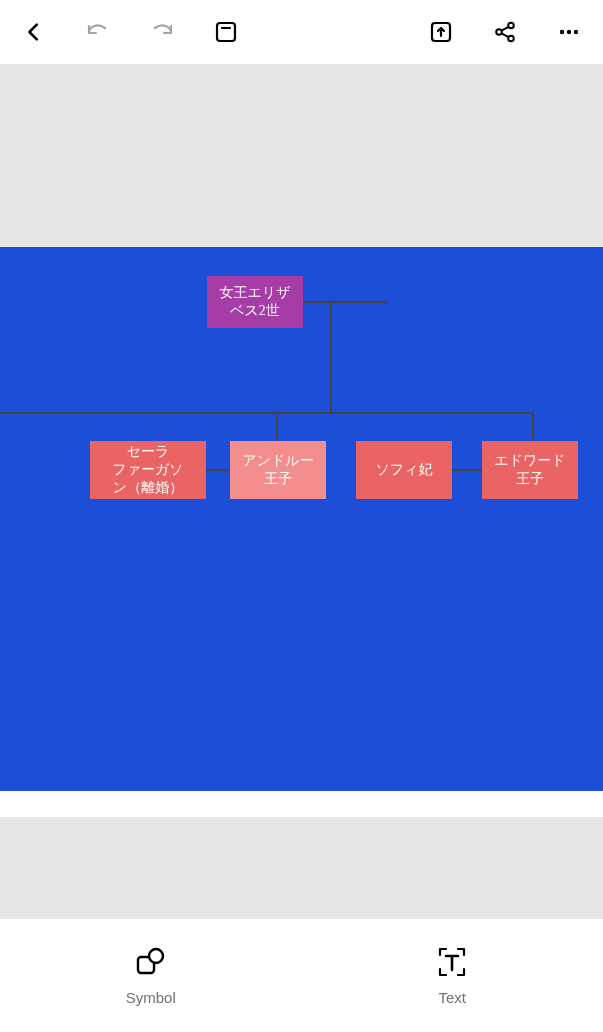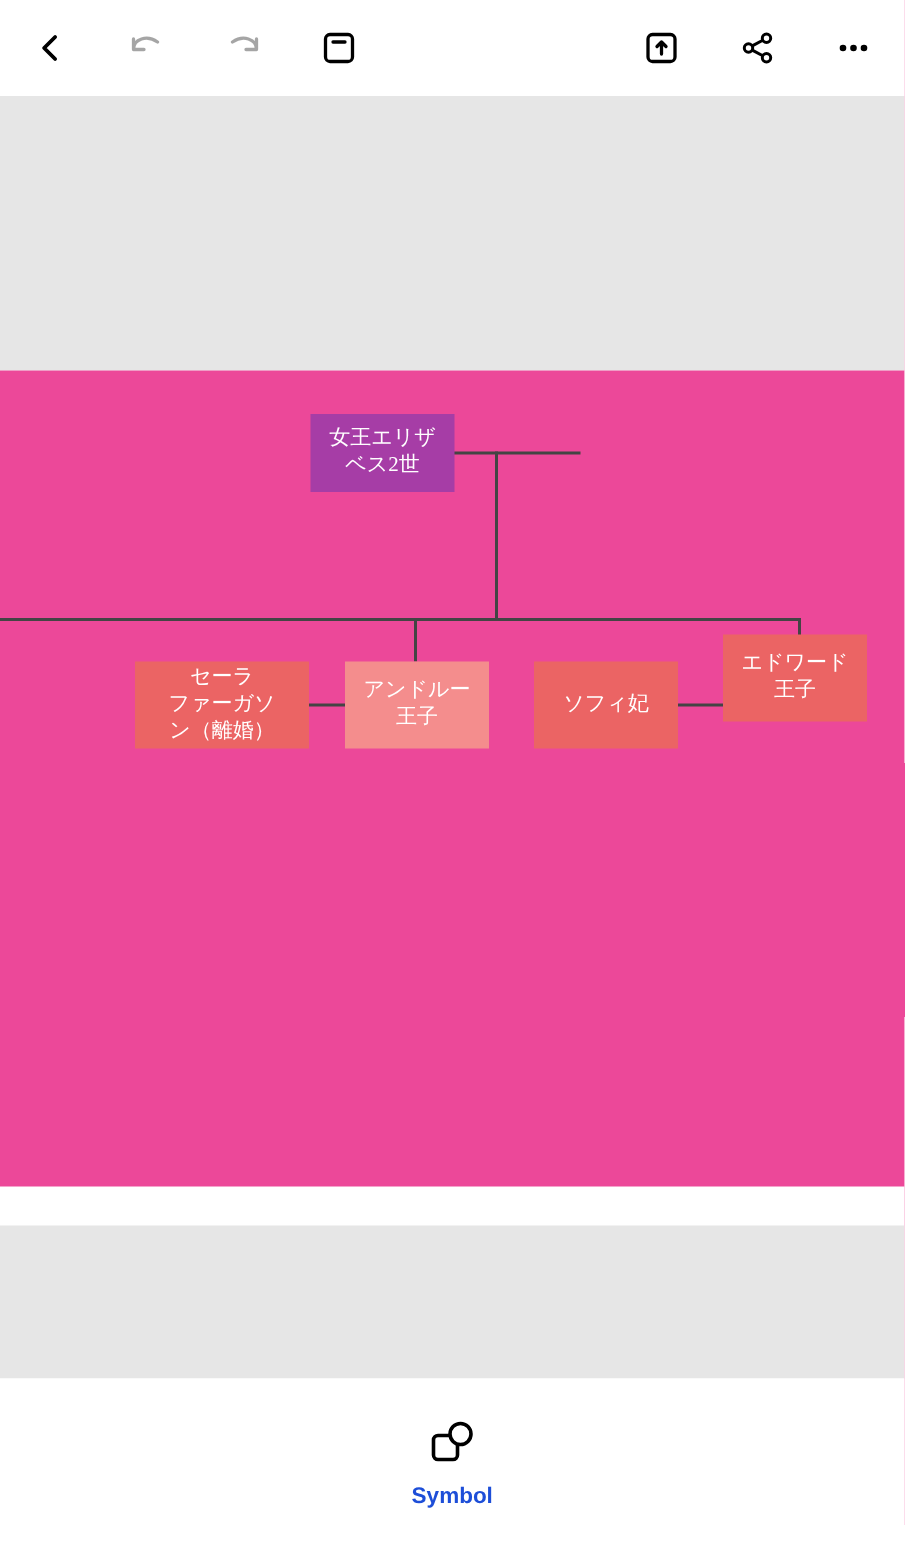--- a/index.html
+++ b/index.html
@@ -15,21 +15,21 @@
   .toolbar-left { display: flex; align-items: center; gap: 36px; }
   .toolbar-right { display: flex; align-items: center; gap: 36px; margin-left: auto; }
   .icon-btn { width: 28px; height: 28px; display: flex; align-items: center; justify-content: center; cursor: pointer; }
   .icon-btn svg { display: block; }
   .disabled { opacity: 0.35; }
   
   .gray-band { background: #e6e6e6; }
   .band-top { height: 183px; }
   .band-bottom { height: 102px; margin-top: 26px;}
   
-  .canvas-wrap { background: #ec4899; position: relative; height: 544px; overflow: hidden; border-left: none; }
+  .canvas-wrap { background: #1d4ed8; position: relative; height: 544px; overflow: hidden; border-left: none; }
   .canvas { position: absolute; left: 0; top: 0; width: 603px; height: 544px; }
   
   .node {
     position: absolute;
     color: #fff;
     font-size: 14px;
     line-height: 1.3;
     text-align: center;
     display: flex;
     align-items: center;
@@ -51,21 +51,21 @@
   .bottom-item {
     flex: 1;
     display: flex;
     flex-direction: column;
     align-items: center;
     justify-content: center;
     gap: 10px;
     cursor: pointer;
   }
   .bottom-item svg { display: block; }
-  .bottom-label { font-size: 15px; color: #1d4ed8; font-weight: bold; }
+  .bottom-label { font-size: 15px; color: #737373; }
 </style>
 </head>
 <body>
 
 <div class="toolbar">
   <div class="toolbar-left">
     <div class="icon-btn">
       <svg width="22" height="22" viewBox="0 0 24 24">
           <path d="M15 4 L7 12 L15 20" stroke="#000" stroke-width="2.8" fill="none" stroke-linecap="round" stroke-linejoin="round"></path>
         </svg>
@@ -132,29 +132,36 @@
 
     <div class="node purple" style="left:207px; top:29px; width:96px; height:52px; white-space:pre-line;">女王エリザ
 ベス2世</div>
 
     <div class="node coral" style="left:90px; top:194px; width:116px; height:58px; white-space:pre-line;">セーラ
 ファーガソ
 ン（離婚）</div>
     <div class="node salmon" style="left:230px; top:194px; width:96px; height:58px; white-space:pre-line;">アンドルー
 王子</div>
     <div class="node coral" style="left:356px; top:194px; width:96px; height:58px; white-space:pre-line;">ソフィ妃</div>
-    <div class="node coral" style="left:482px; top:176px; width:96px; height:58px; white-space:pre-line;">エドワード
+    <div class="node coral" style="left:482px; top:194px; width:96px; height:58px; white-space:pre-line;">エドワード
 王子</div>
 
   </div>
 </div>
 
 <div class="gray-band band-bottom"></div>
 
 <div class="bottom-bar">
   <div class="bottom-item">
     <svg width="34" height="34" viewBox="0 0 34 34">
       <rect x="4" y="12" width="16" height="16" rx="3" stroke="#000" stroke-width="2.4" fill="none"></rect>
       <circle cx="22" cy="11" r="7" stroke="#000" stroke-width="2.4" fill="#fff"></circle>
     </svg>
     <div class="bottom-label">Symbol</div>
   </div>
+  <div class="bottom-item">
+    <svg width="34" height="34" viewBox="0 0 34 34">
+      <path d="M5 4 L5 10 M29 4 L29 10 M5 24 L5 30 M29 24 L29 30 M5 4 L11 4 M23 4 L29 4 M5 30 L11 30 M23 30 L29 30" stroke="#000" stroke-width="2.2" fill="none" stroke-linecap="round"></path>
+      <path d="M11 11 L23 11 M17 11 L17 25" stroke="#000" stroke-width="2.6" fill="none" stroke-linecap="round"></path>
+    </svg>
+    <div class="bottom-label">Text</div>
+  </div>
 </div>
 
 </body></html>

